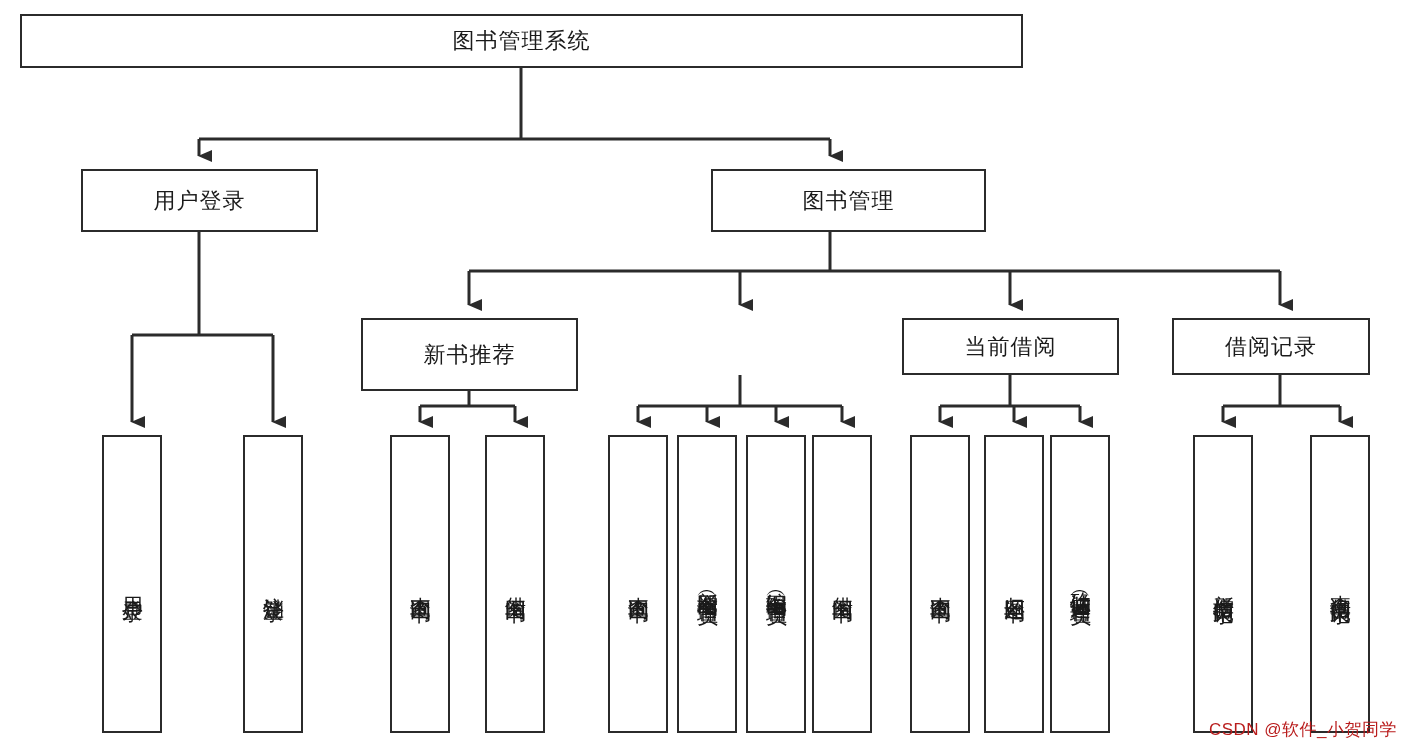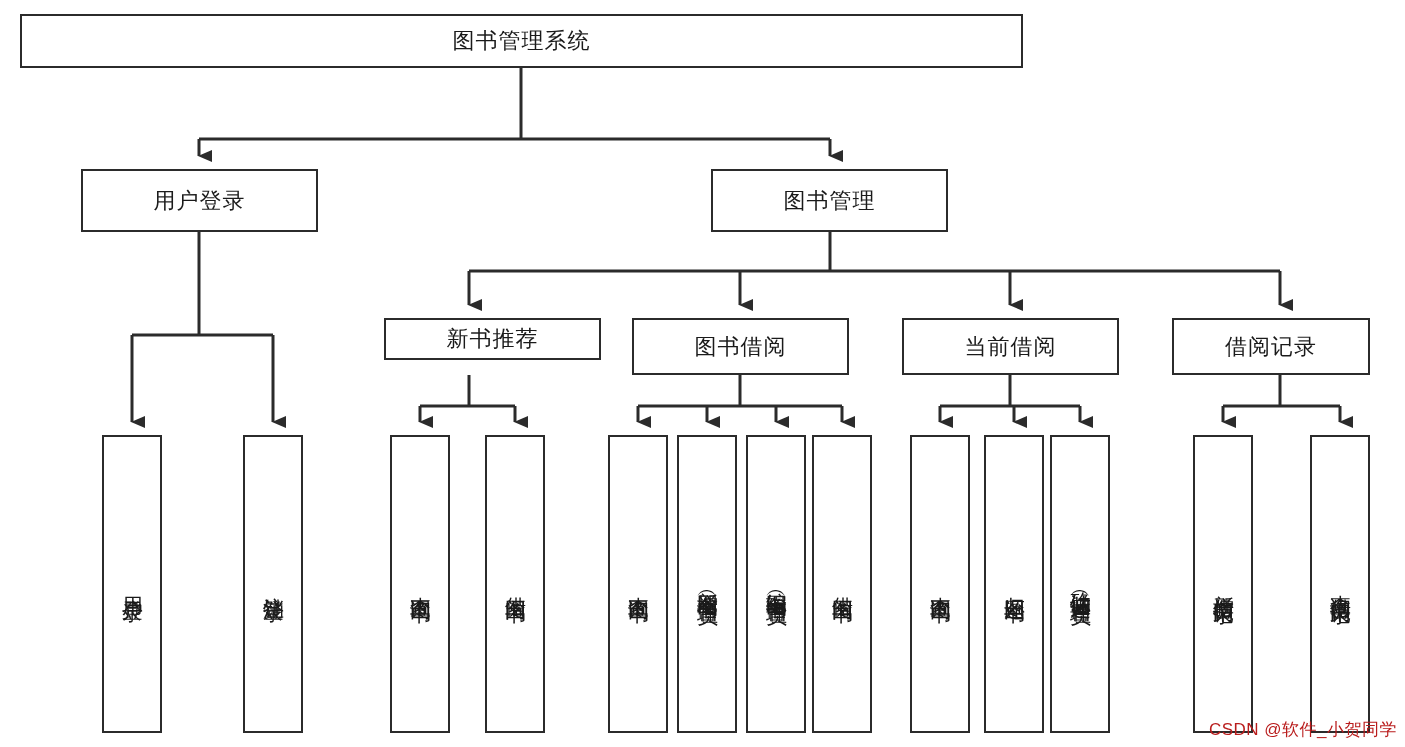--- a/index.html
+++ b/index.html
@@ -128,29 +128,26 @@
     </g>
   </svg>
 
   <div class="node horiz" style="left:20px; top:14px; width:1003px; height:54px;">
     <span class="label">图书管理系统</span>
   </div>
 
   <div class="node horiz" style="left:81px; top:169px; width:237px; height:63px;">
     <span class="label">用户登录</span>
   </div>
-  <div class="node horiz" style="left:711px; top:169px; width:237px; height:63px;font-family:Liberation Mono, monospace;">
+  <div class="node horiz" style="left:711px; top:169px; width:275px; height:63px;font-family:Liberation Mono, monospace;">
     <span class="label">图书管理</span>
   </div>
 
-  <div class="node horiz" style="left:361px; top:318px; width:217px; height:42px;margin-left:23px;">
+  <div class="node horiz" style="left:361px; top:318px; width:217px; height:73px;">
     <span class="label">新书推荐</span>
-  </div>
-  <div class="node horiz" style="left:632px; top:318px; width:217px; height:57px;">
-    <span class="label">图书借阅</span>
   </div>
   <div class="node horiz" style="left:902px; top:318px; width:217px; height:57px;text-align:right;">
     <span class="label">当前借阅</span>
   </div>
   <div class="node horiz" style="left:1172px; top:318px; width:198px; height:57px;">
     <span class="label">借阅记录</span>
   </div>
 
   <div class="node vert" style="left:102px; top:435px; width:60px; height:298px;">
     <span class="label">用户登录</span>

